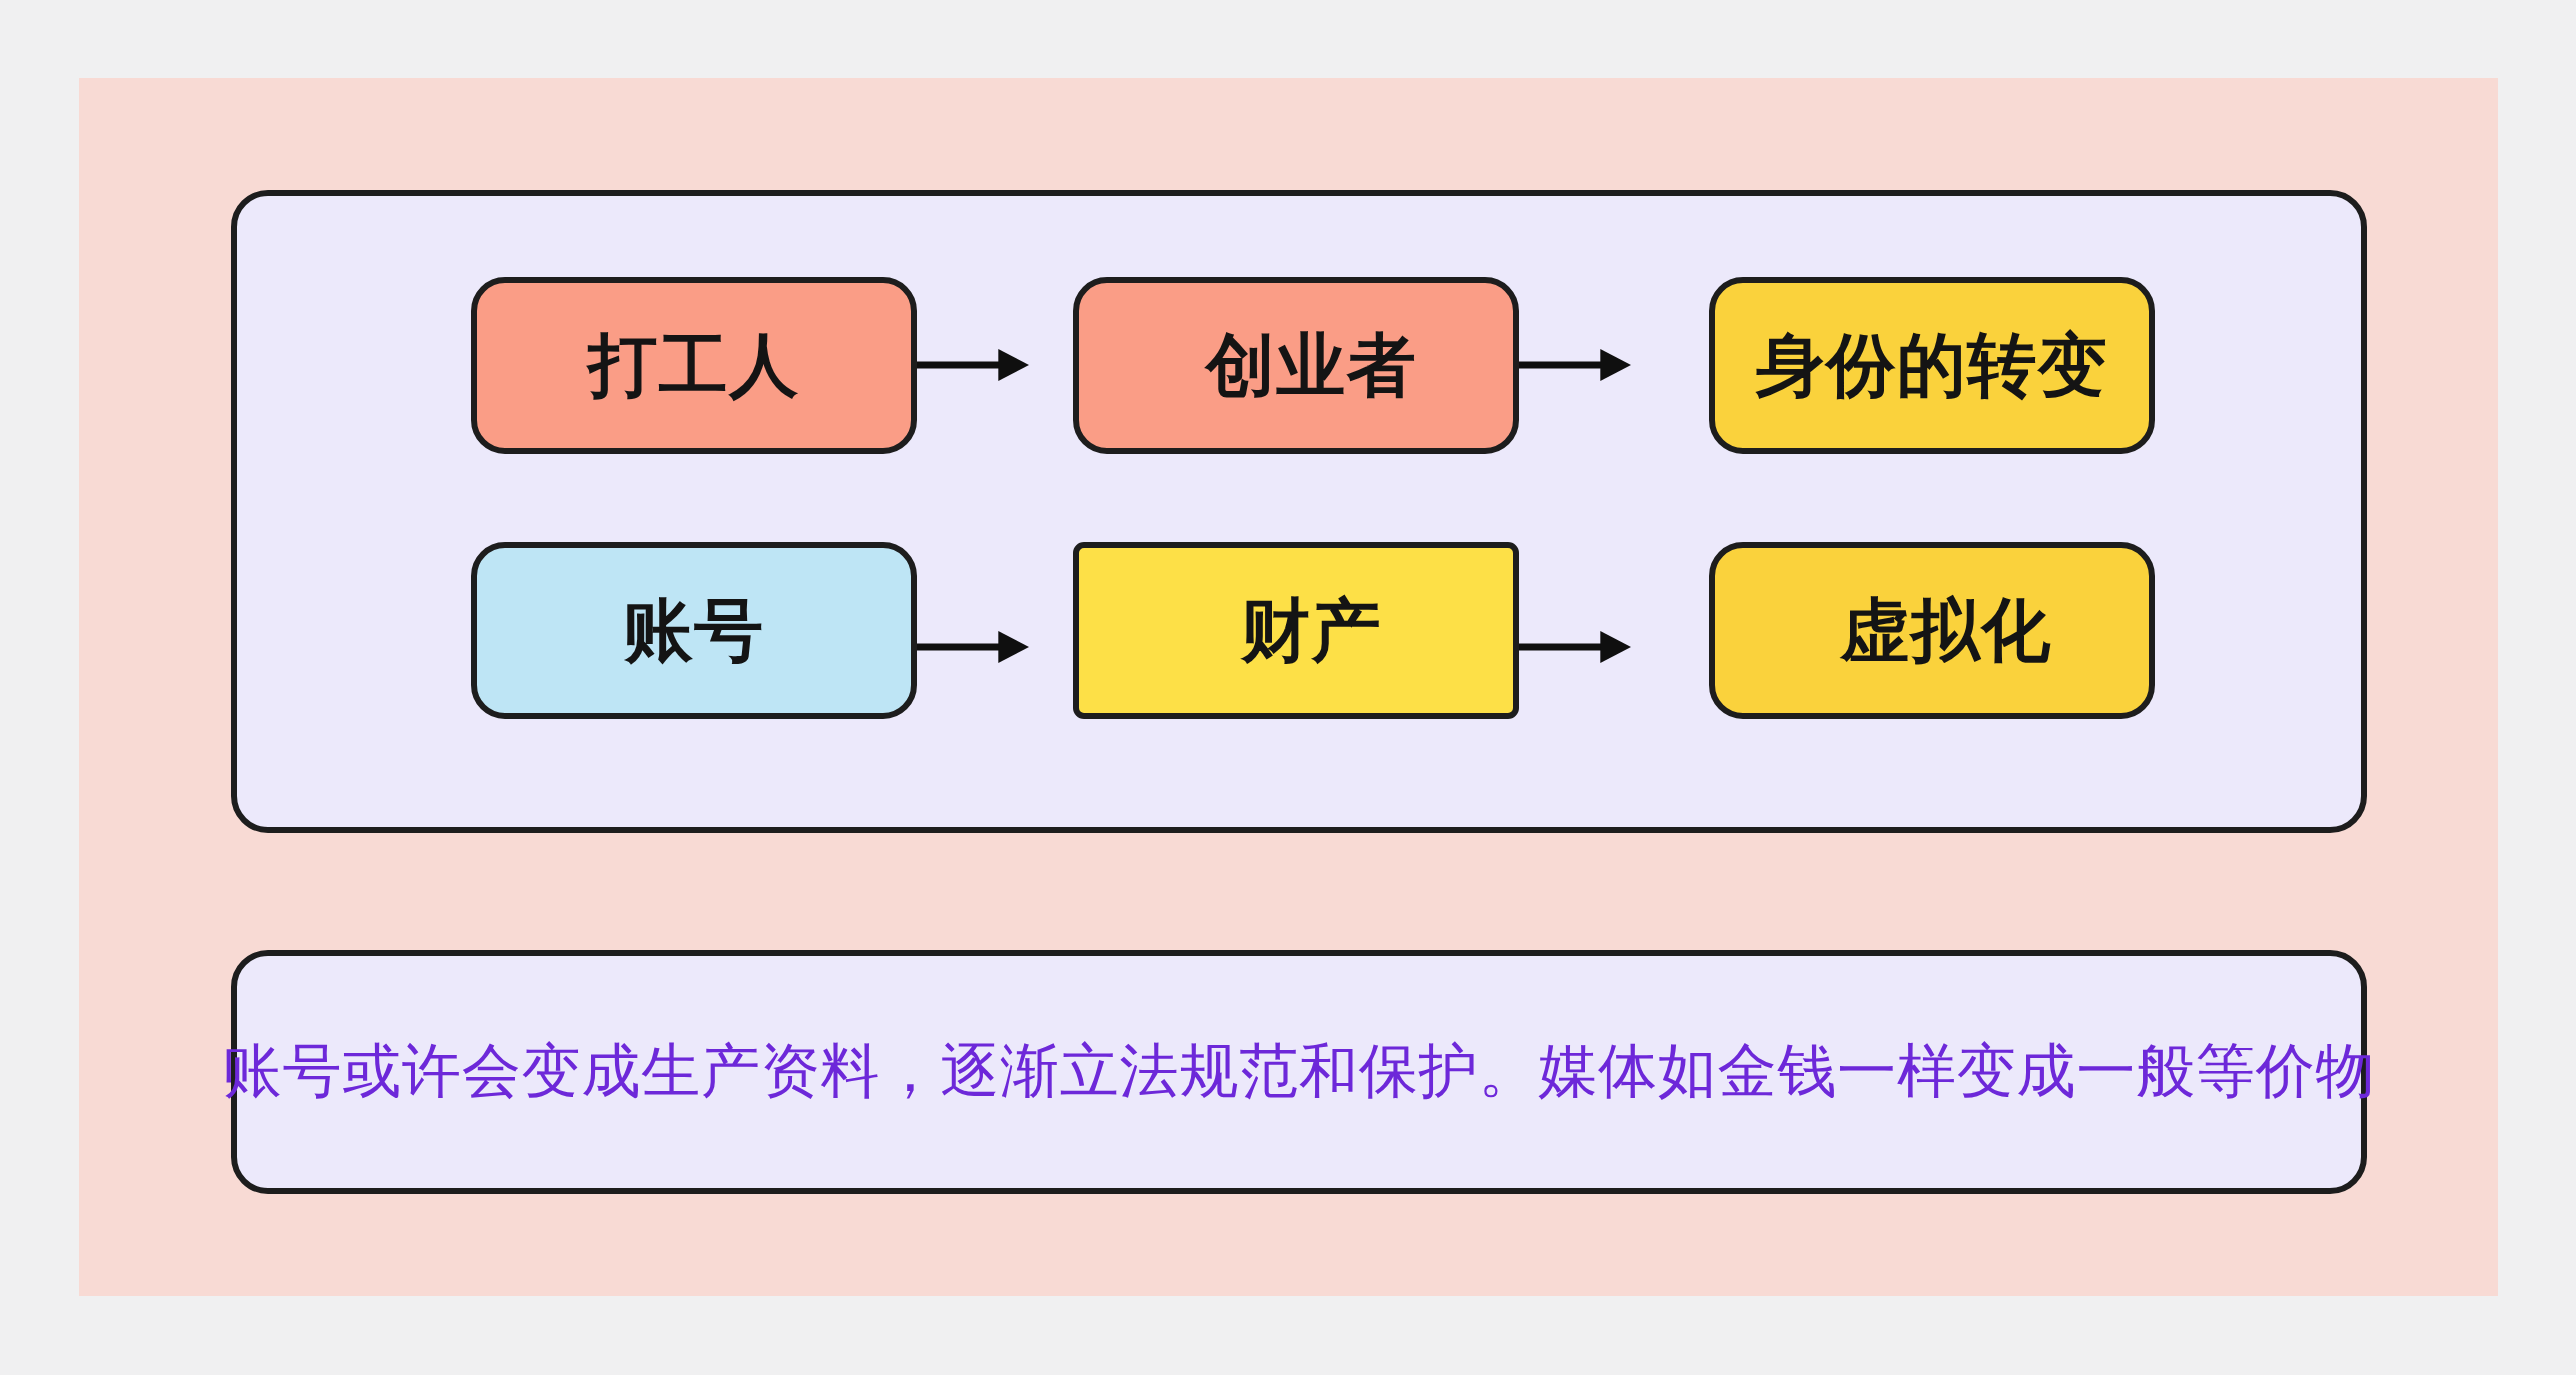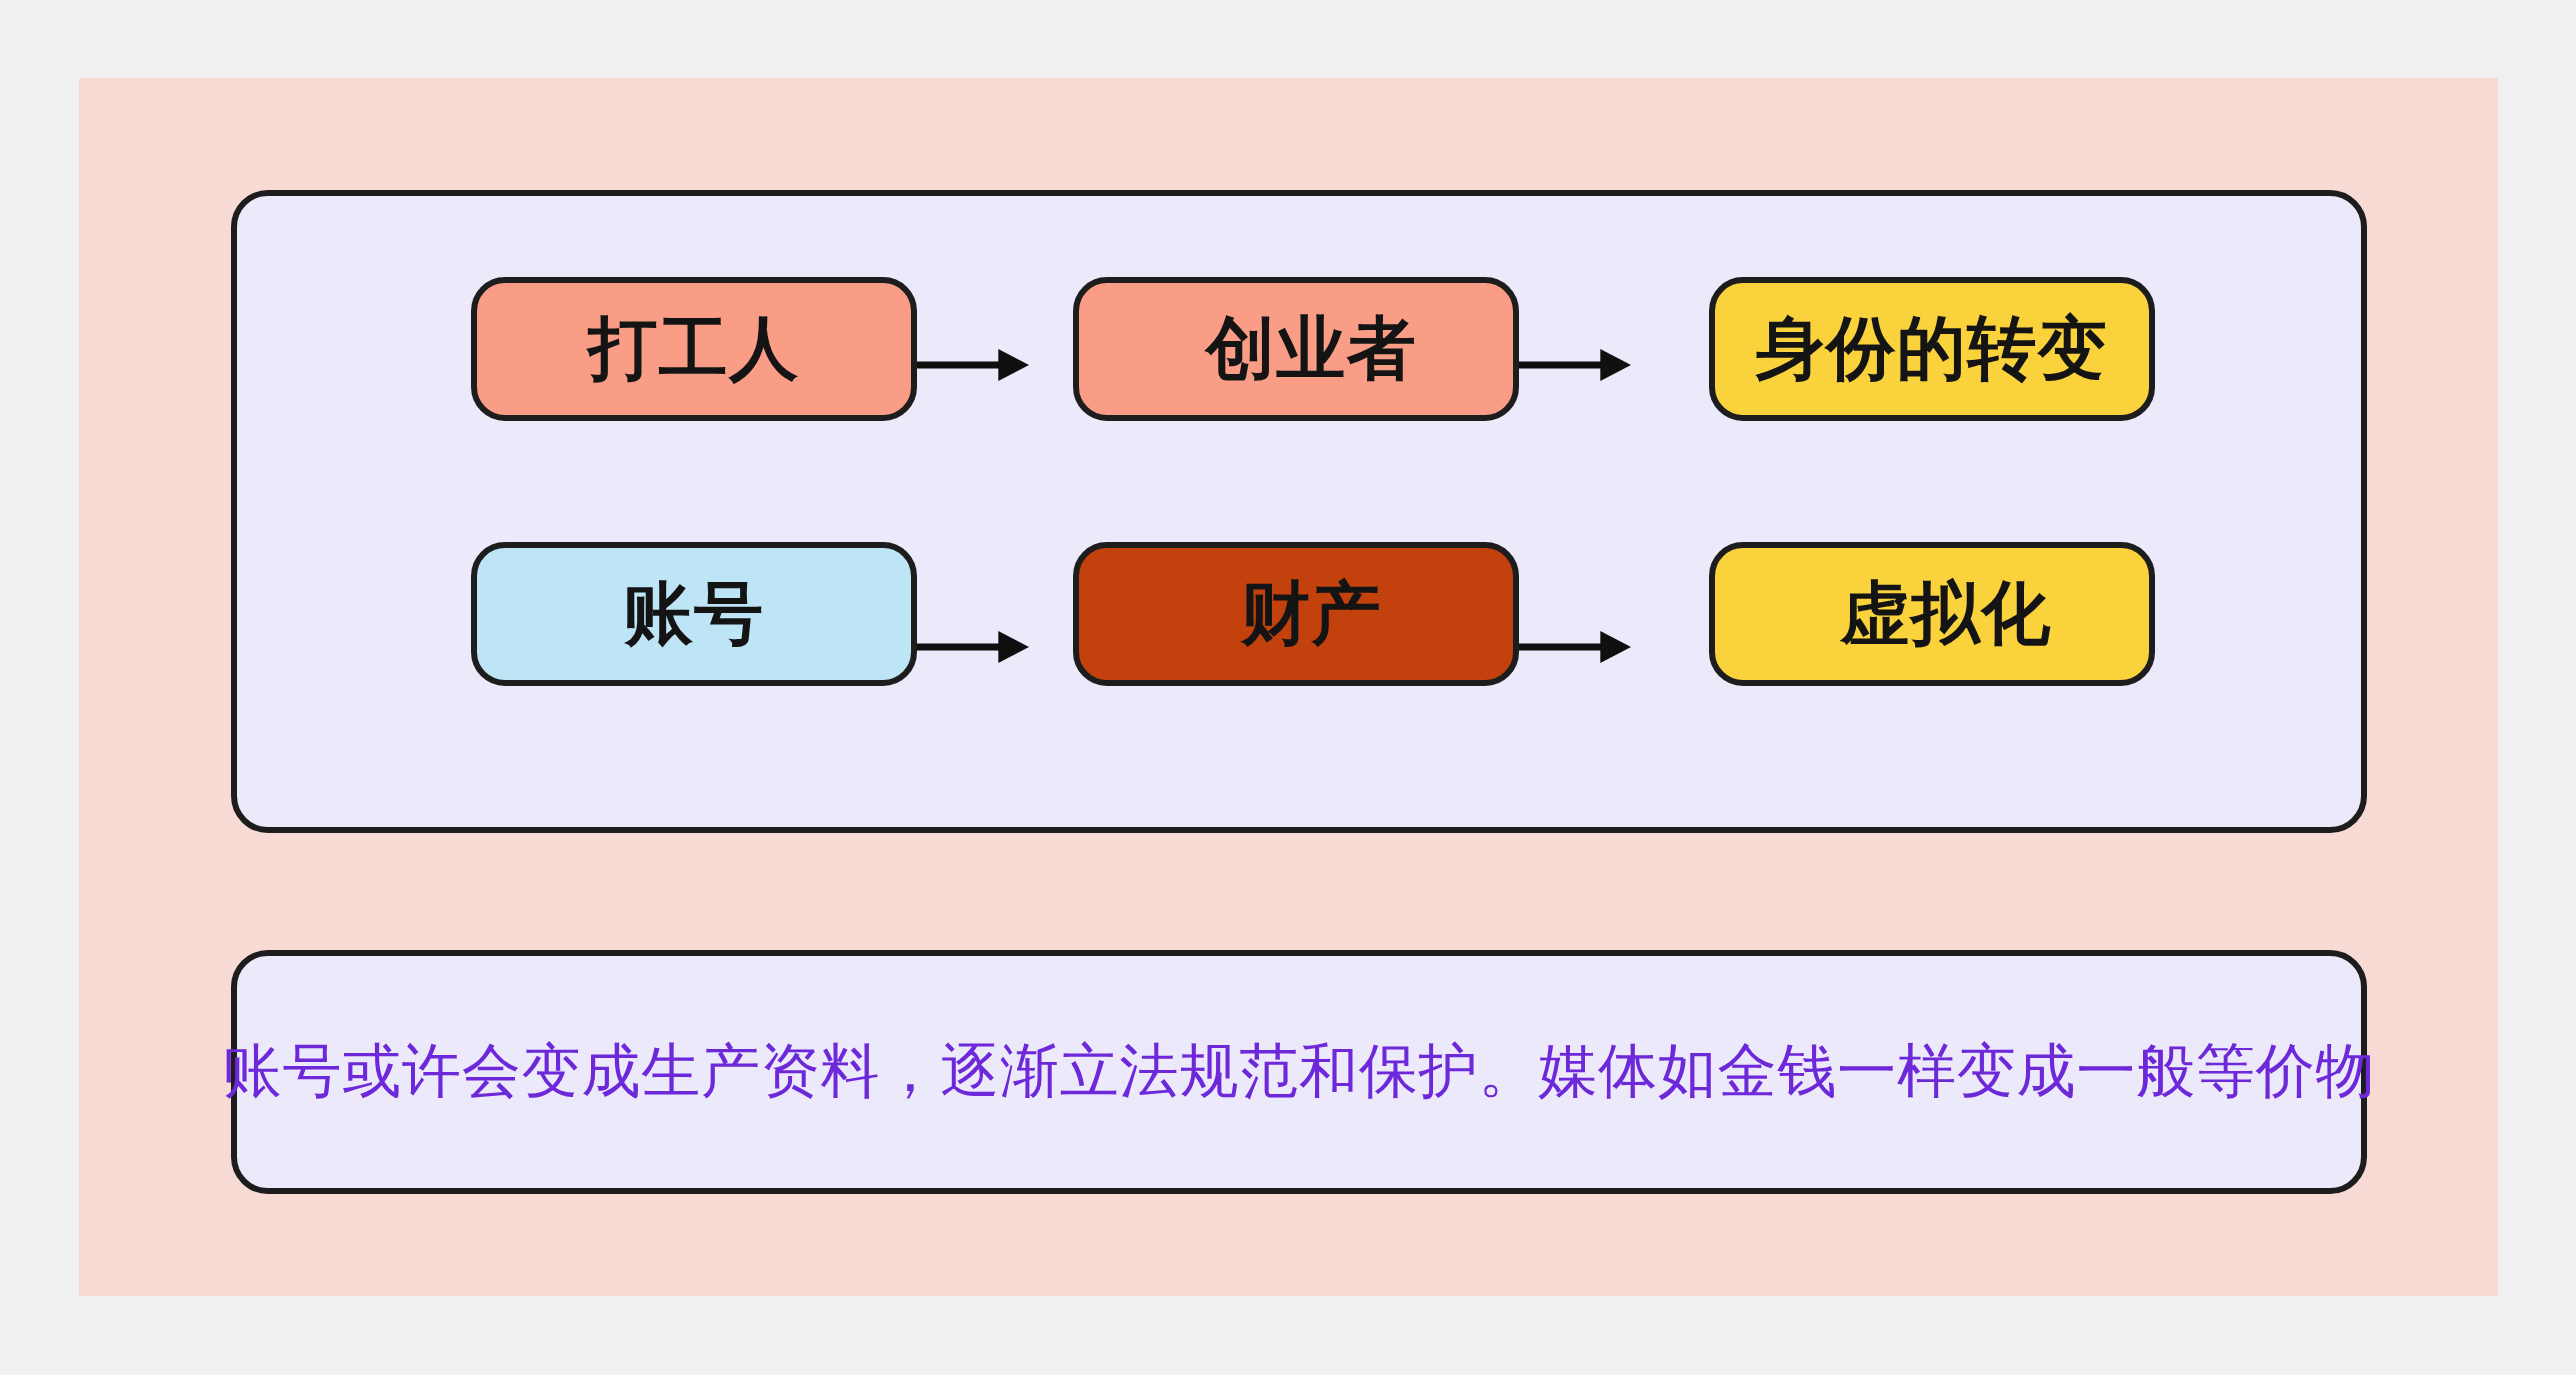--- a/index.html
+++ b/index.html
@@ -38,21 +38,21 @@
     top: 950px;
     width: 2136px;
     height: 244px;
     display: flex;
     align-items: center;
     justify-content: center;
   }
   .node {
     position: absolute;
     width: 446px;
-    height: 144px;
+    height: 177px;
     border: 6.1px solid #1d1d1d;
     border-radius: 34px;
     box-sizing: border-box;
     display: flex;
     align-items: center;
     justify-content: center;
   }
   .node-label {
     font-size: 69px;
     font-weight: bold;
@@ -97,21 +97,21 @@
   <div class="node row-1 col-2" style="background-color: rgb(250, 157, 134);">
     <span class="node-label">创业者</span>
   </div>
   <div class="node row-1 col-3" style="background-color: rgb(250, 210, 60);">
     <span class="node-label">身份的转变</span>
   </div>
 
   <div class="node row-2 col-1" style="background-color: rgb(190, 229, 245);">
     <span class="node-label">账号</span>
   </div>
-  <div class="node row-2 col-2" style="background-color: #c2410c;">
+  <div class="node row-2 col-2" style="background-color: #fde047; border-radius: 11px;">
     <span class="node-label">财产</span>
   </div>
   <div class="node row-2 col-3" style="background-color: rgb(250, 210, 60); padding-left: 28px;">
     <span class="node-label">虚拟化</span>
   </div>
 
   <svg class="connector conn-row-1 conn-col-1" viewBox="0 0 146 44">
     <line x1="0" y1="22" x2="112" y2="22" stroke="#0f0f0f" stroke-width="9"></line>
     <polygon points="106,1 146,22 106,43" fill="#0f0f0f"></polygon>
   </svg>

